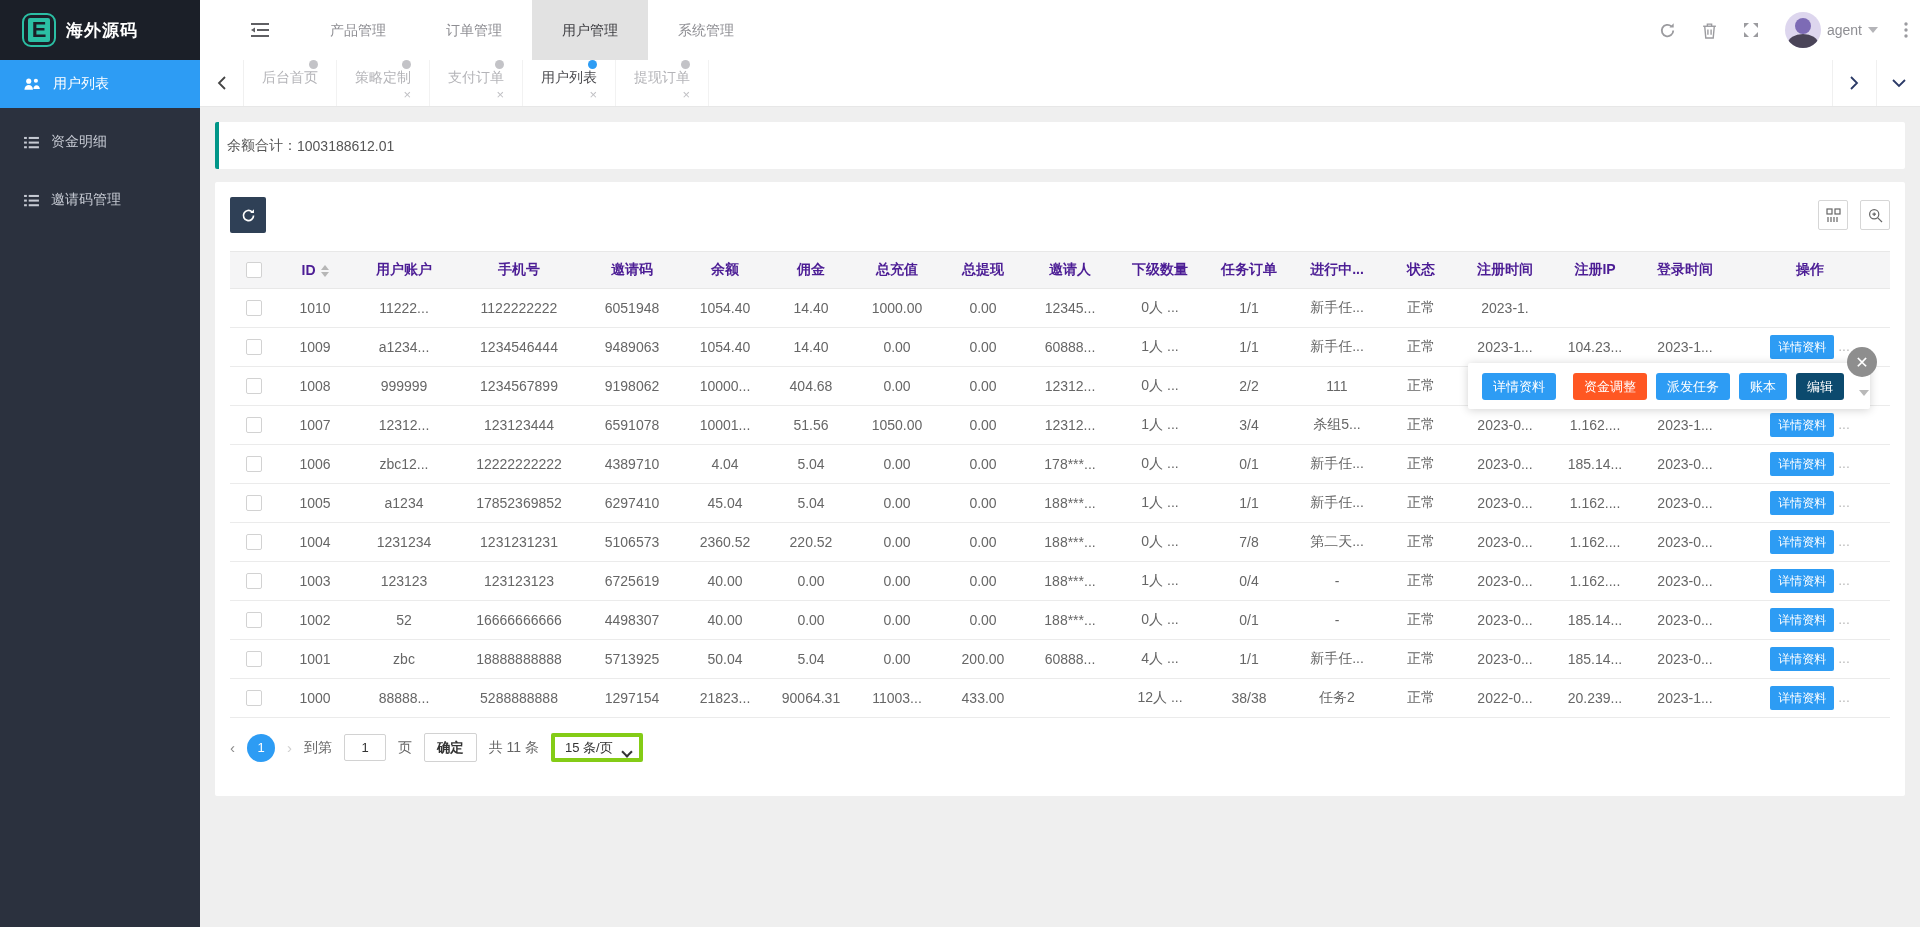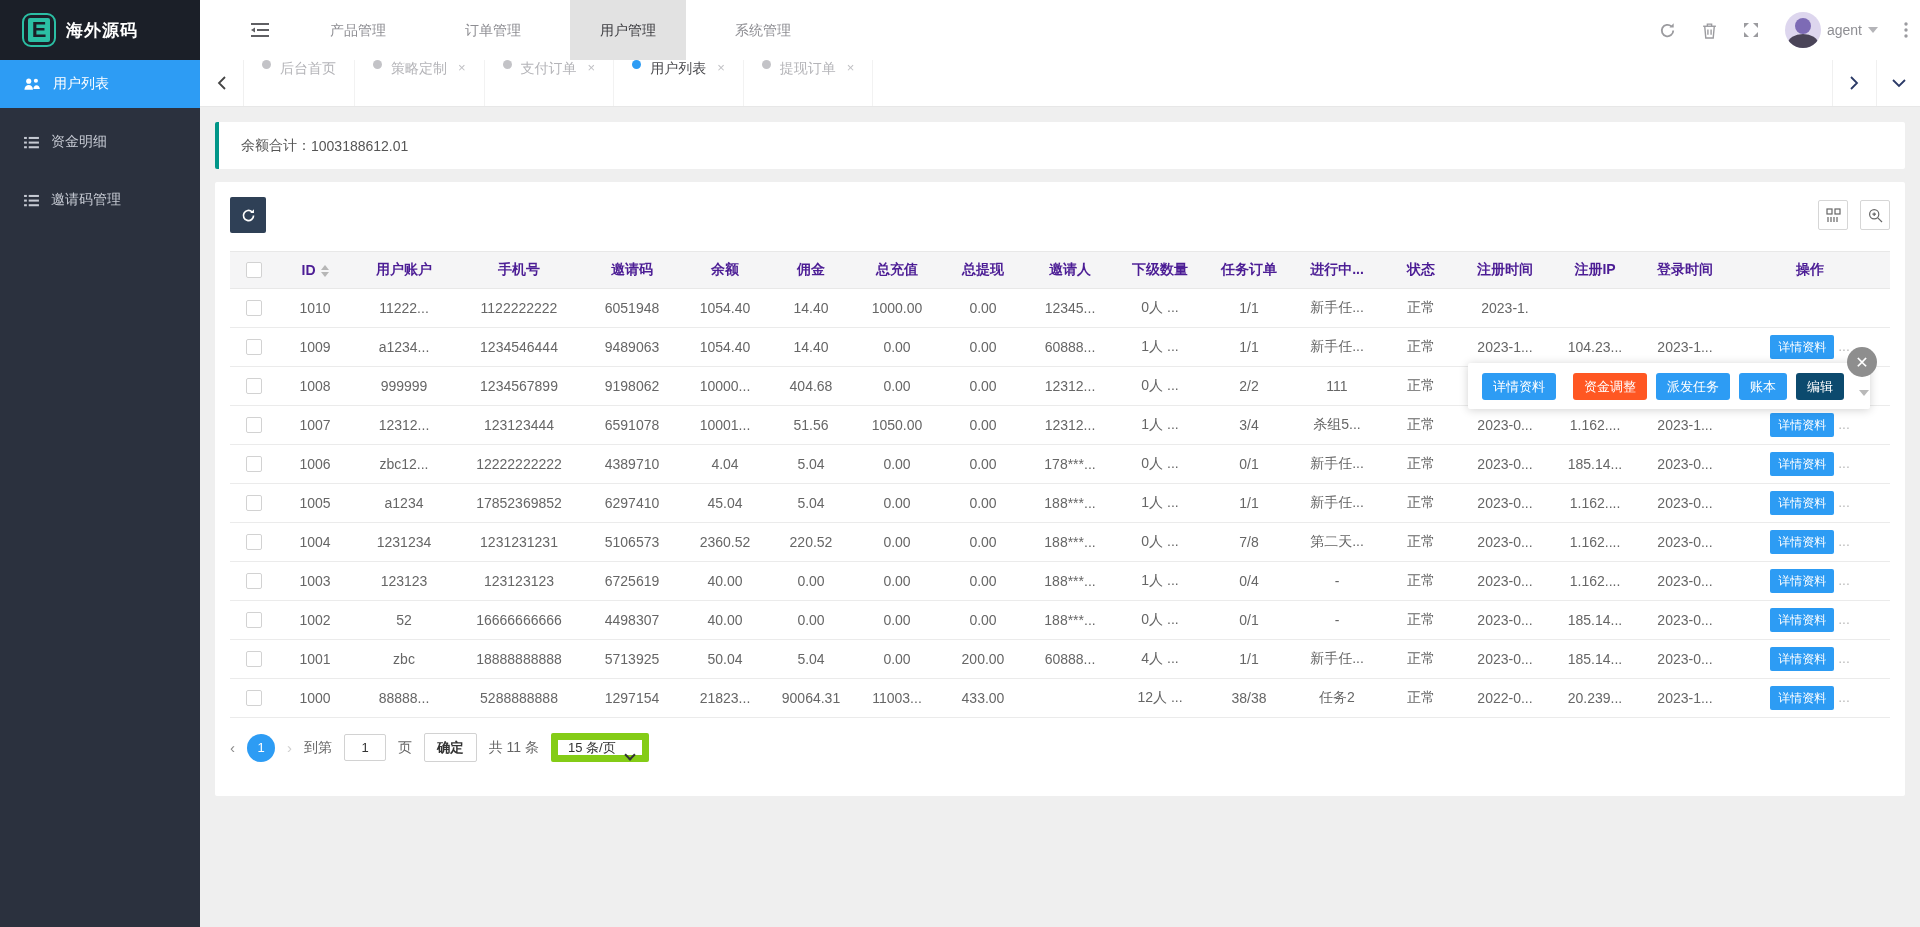--- a/index.html
+++ b/index.html
@@ -13,53 +13,53 @@
   .header { position:absolute; top:0; left:0; right:0; height:60px; background:#fff; z-index:10; }
   .logo { position:absolute; left:0; top:0; width:200px; height:60px; background:#1b1f28;
           display:flex; align-items:center; padding-left:22px; gap:10px; }
   .logo-badge { width:34px; height:34px; border:2px solid #2bbfa4; border-radius:9px;
           display:flex; align-items:center; justify-content:center; }
   .logo-badge span { color:#2bbfa4; font-size:22px; font-weight:bold; background:#2bbfa4; color:#1b1f28;
           width:22px; height:24px; display:flex; align-items:center; justify-content:center; border-radius:2px;}
   .logo-name { color:#fff; font-size:17px; font-weight:bold; letter-spacing:1px; }
   .collapse-btn { position:absolute; left:240px; top:0; height:60px; width:40px; display:flex;
           align-items:center; justify-content:center; color:#5f5f63; cursor:pointer; }
-  .nav { position:absolute; left:300px; top:0; height:60px; display:flex;gap:19px; }
+  .nav { position:absolute; left:300px; top:0; height:60px; display:flex; }
   .nav-item { height:60px; line-height:60px; padding:0 30px; color:#8e8e93; cursor:pointer; }
   .nav-item.active { background:#e2e2e2; color:#3c3c40; }
   .header-right { position:absolute; right:12px; top:0; height:60px; display:flex; align-items:center; gap:26px; }
   .hicon { color:#9b9b9f; display:flex; align-items:center; cursor:pointer; }
   .avatar { width:36px; height:36px; border-radius:50%; background:#ddd6ee; position:relative; overflow:hidden; }
   .avatar:before { content:""; position:absolute; left:10px; top:6px; width:16px; height:16px; border-radius:50%; background:#7d6bb5; }
   .avatar:after  { content:""; position:absolute; left:3px; top:22px; width:30px; height:18px; border-radius:50% 50% 0 0; background:#4a4458; }
   .agent-wrap { display:flex; align-items:center; gap:6px; color:#8e8e93; cursor:pointer; }
   .caret-down { width:0; height:0; border-left:5px solid transparent; border-right:5px solid transparent; border-top:6px solid #b4b4b8; }
   
   .tabbar { position:absolute; left:200px; top:60px; right:0; height:47px; background:#fff;
             border-bottom:1px solid #e7e7e7; display:flex; align-items:stretch; z-index:9; }
   .tab-arrow { width:44px; display:flex; align-items:center; justify-content:center; color:#444; cursor:pointer; }
   .tab-arrow.left { border-right:1px solid #f0f0f0; }
   .tab-arrow.right { border-left:1px solid #f0f0f0; }
   .tabs { display:flex; flex:1; overflow:hidden; }
-  .tab { display:flex; align-items:flex-start; gap:9px; padding:0 18px; border-right:1px solid #f2f2f2;
-         color:#b4b4b8; cursor:pointer; white-space:nowrap; }
+  .tab { display:flex; align-items:flex-end; padding:0 18px; border-right:1px solid #f2f2f2;
+         color:#b4b4b8; cursor:pointer; white-space:nowrap;flex-direction:column; }
   .tab .dot { width:9px; height:9px; border-radius:50%; background:#c3c3c7; }
   .tab.active { color:#4a4a4e; }
   .tab.active .dot { background:#2d9cf4; }
   .tab .x { font-size:13px; color:#c0c0c4; margin-left:2px; }
   
   .sidebar { position:absolute; left:0; top:60px; bottom:0; width:200px; background:#2b313e; z-index:8; }
   .side-item { height:48px; display:flex; align-items:center; gap:12px; padding-left:24px;
                color:#c6cad3; cursor:pointer; margin-bottom:10px; }
   .side-item.active { background:#2d9cf4; color:#fff; }
   .side-item .sicon { display:flex; align-items:center; }
   
   .content { position:absolute; left:200px; top:108px; right:0; bottom:0; background:#efefef; overflow:hidden; }
   .balance-card { margin:14px 15px 13px; height:47px; background:#fff; border-left:4px solid #009688;
-                  display:flex; align-items:center; padding-left:22px; color:#555; border-radius:2px; }
+                  display:flex; align-items:center; padding-left:8px; color:#555; border-radius:2px; }
   .main-card { margin:0 15px; background:#fff; height:614px; position:relative; border-radius:2px; }
   .toolbar { display:flex; justify-content:space-between; align-items:center; padding:15px 15px 0; }
   .refresh-btn { width:36px; height:36px; background:#2f4056; border:none; border-radius:2px;
                  display:flex; align-items:center; justify-content:center; cursor:pointer; }
   .mini-btns { display:flex; gap:12px; }
   .mini-btn { width:30px; height:30px; border:1px solid #d6d6d6; background:#fff; border-radius:2px;
               display:flex; align-items:center; justify-content:center; color:#666; cursor:pointer; }
   
   .table-wrap { margin:18px 15px 0; position:relative;
     --cols:48px 74px 104px 126px 100px 86px 86px 86px 86px 88px 92px 86px 90px 78px 90px 90px 90px minmax(0,1fr); }
@@ -87,21 +87,21 @@
                  border-left:5px solid transparent; border-right:5px solid transparent; border-top:6px solid #b9b9b9; }
   
   .pager { display:flex; align-items:center; gap:12px; margin:15px 15px 0; color:#666; }
   .pg-arrow { color:#8a8a8a; font-size:15px; cursor:pointer; }
   .pg-arrow.disabled { color:#cfcfcf; }
   .pg-current { width:28px; height:28px; border-radius:50%; background:#2d9cf4; color:#fff;
                 display:flex; align-items:center; justify-content:center; font-size:13px; cursor:pointer; }
   .pg-input { width:42px; height:27px; border:1px solid #d2d2d2; text-align:center; color:#333; border-radius:2px; font-size:13px;}
   .pg-confirm { height:29px; padding:0 12px; background:#fff; border:1px solid #d2d2d2; border-radius:2px;
                 color:#333; font-weight:bold; cursor:pointer; }
-  .pg-select { position:relative; height:29px; border:7px solid #84cc16; border-radius:2px; padding:0 26px 0 10px;
+  .pg-select { position:relative; height:29px; border:4px solid #84cc16; border-radius:2px; padding:0 26px 0 10px;
                display:flex; align-items:center; color:#333; cursor:pointer; font-size:13px; }
   .pg-select:after { content:""; position:absolute; right:8px; top:11px; width:6px; height:6px;
                border-right:2px solid #333; border-bottom:2px solid #333; transform:rotate(45deg); }
   svg { display:block; }
 </style>
 </head>
 <body>
 
 <div class="header">
   <div class="logo">

